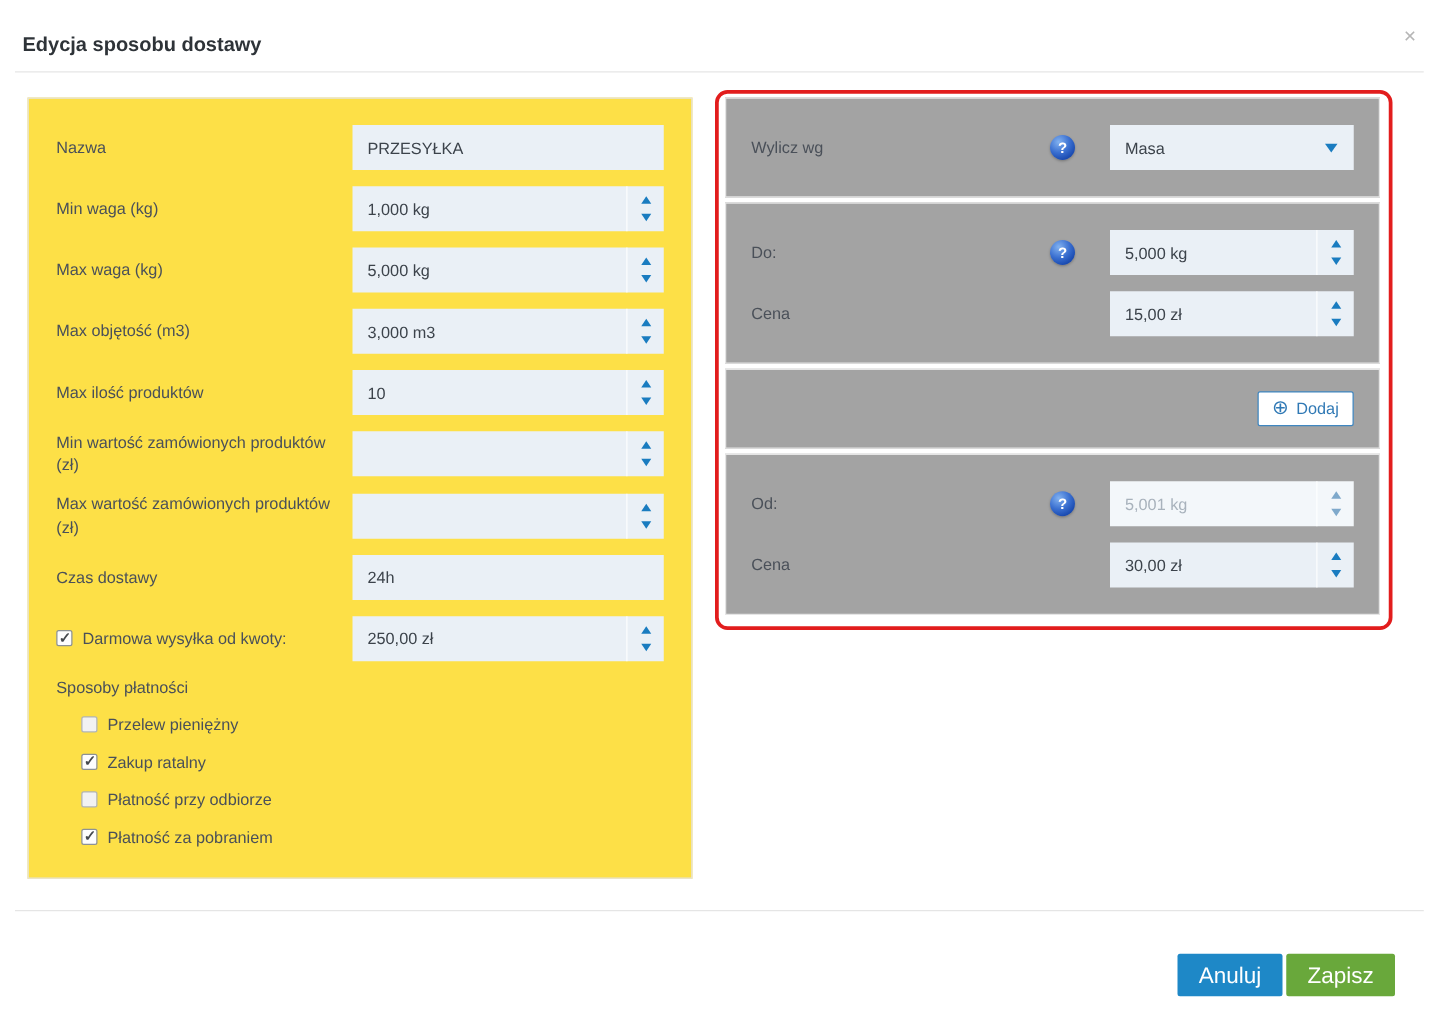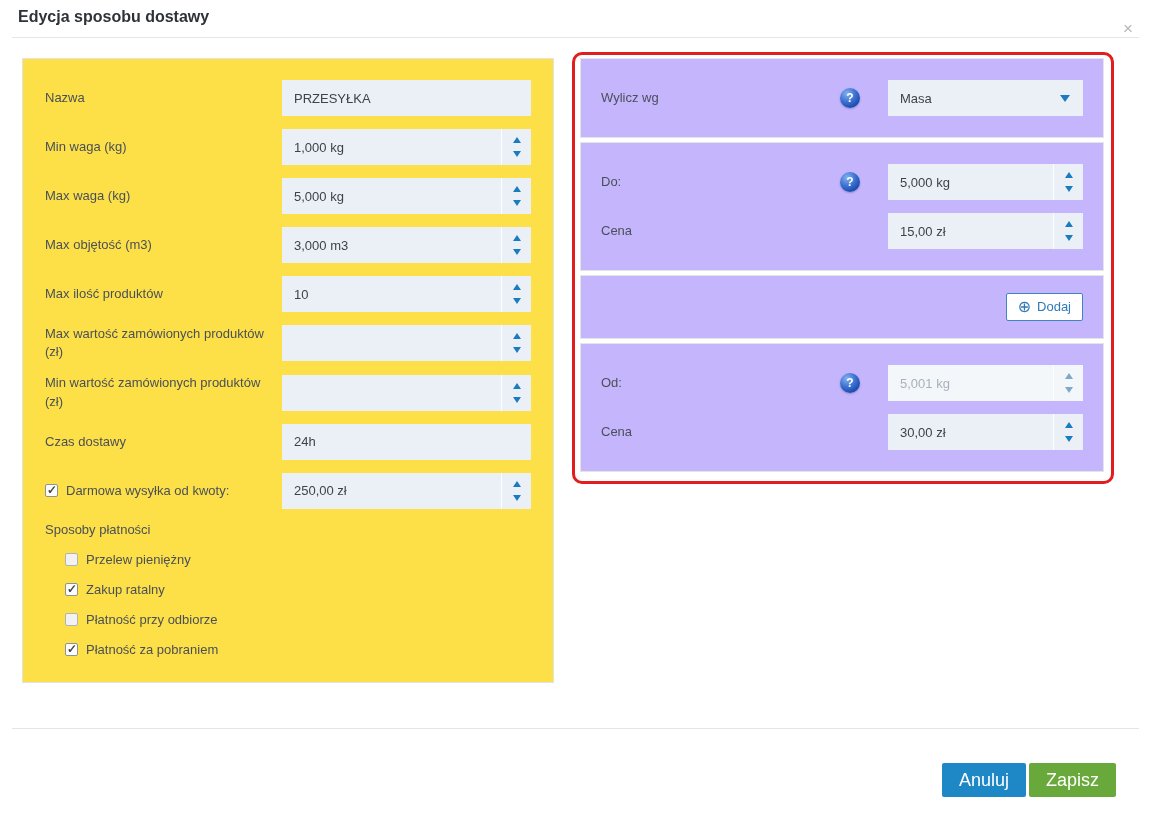--- a/index.html
+++ b/index.html
@@ -4,21 +4,21 @@
 <style>
   * { box-sizing: border-box; }
   html,body { margin:0; padding:0; }
   body {
     width:1151px; height:817px; position:relative;
     background:#ffffff; overflow:hidden;
     font-family:"Liberation Sans", sans-serif;
     font-size:13px; color:#4a5059;
   }
   
-  .dlg-title { padding:8px 18px 11px; font-size:16px; font-weight:bold; color:#2e3338; }
+  .dlg-title { padding:28px 18px 11px; font-size:16px; font-weight:bold; color:#2e3338; }
   .close-x { position:absolute; top:20px; right:18px; font-size:17px; line-height:1;
              color:#b6b6b6; cursor:pointer; }
   .hdr-divider { margin:0 12px; border-bottom:1px solid #e6e6e6; }
   
   .content { display:flex; align-items:flex-start; padding:20px 22px 0; }
   .left-box { width:532px; border:1px solid #e3e3e3; padding:21px 22px 10px; background:#fde047; }
   .row { display:flex; align-items:center; margin-bottom:13px; }
   .lbl { flex:1; padding-right:12px; line-height:1.4; color:#4a5059; }
   .input { position:relative; width:249px; height:36px; background:#eaf0f6;
            display:flex; align-items:center; padding:0 36px 0 12px; color:#3c434b; flex:none; }
@@ -44,21 +44,21 @@
   .checkbox[data-checked="true"] { background:#fdfdfd; border-color:#8d9296; }
   .checkbox[data-checked="true"]::after { content:"\2713"; position:absolute; left:1px; top:-2px;
               font-size:12px; font-weight:bold; color:#45494e; }
   .chk-wrap { display:flex; align-items:center; flex:1; }
   .pay-title { margin:9px 0 15px; }
   .pay-item { display:flex; align-items:center; margin:0 0 15px 20px; }
   
   .right-col { position:relative; width:524px; margin-left:26px; }
   .annotation { position:absolute; left:-8px; right:-10px; top:-6px; bottom:-8px;
                 border:3px solid #e21d1d; border-radius:10px; pointer-events:none; }
-  .section { border:1px solid #e5e5e5; margin-bottom:4px; padding:21px 20px; background:#c4b5fd; }
+  .section { border:1px solid #e5e5e5; margin-bottom:4px; padding:21px 20px; background:#a3a3a3; }
   .section .row:last-child { margin-bottom:0; }
   .section .input { width:195px; }
   .help { width:20px; height:20px; border-radius:50%; flex:none; margin-right:28px;
           background:radial-gradient(circle at 35% 28%, #82b2f0 0%, #3a6fd0 45%, #1747ad 78%, #0d3a9b 100%);
           color:#fff; font-size:12px; font-weight:bold; text-align:center; line-height:20px;
           box-shadow:0 1px 2px rgba(0,0,0,.25); cursor:pointer; }
   .add-row { display:flex; justify-content:flex-end; padding:17px 20px; }
   .add-btn { display:inline-flex; align-items:center; gap:6px; background:#fff;
              border:1px solid #3f86c0; color:#3079b5; padding:5px 11px 6px; font-size:13px;
              font-family:inherit; border-radius:2px; cursor:pointer; }
@@ -127,32 +127,32 @@
       <div class="input">
         <span class="val">10</span>
         <span class="spinner">
           <i class="tri-up"></i>
           <i class="tri-down"></i>
         </span>
       </div>
     </div>
 
     <div class="row">
+      <div class="lbl">Min wartość zamówionych produktów (zł)</div>
+      <div class="input">
+        <span class="val"></span>
+        <span class="spinner">
+          <i class="tri-up"></i>
+          <i class="tri-down"></i>
+        </span>
+      </div>
+    </div>
+
+    <div class="row">
       <div class="lbl">Max wartość zamówionych produktów (zł)</div>
-      <div class="input">
-        <span class="val"></span>
-        <span class="spinner">
-          <i class="tri-up"></i>
-          <i class="tri-down"></i>
-        </span>
-      </div>
-    </div>
-
-    <div class="row">
-      <div class="lbl">Min wartość zamówionych produktów (zł)</div>
       <div class="input">
         <span class="val"></span>
         <span class="spinner">
           <i class="tri-up"></i>
           <i class="tri-down"></i>
         </span>
       </div>
     </div>
 
     <div class="row">

